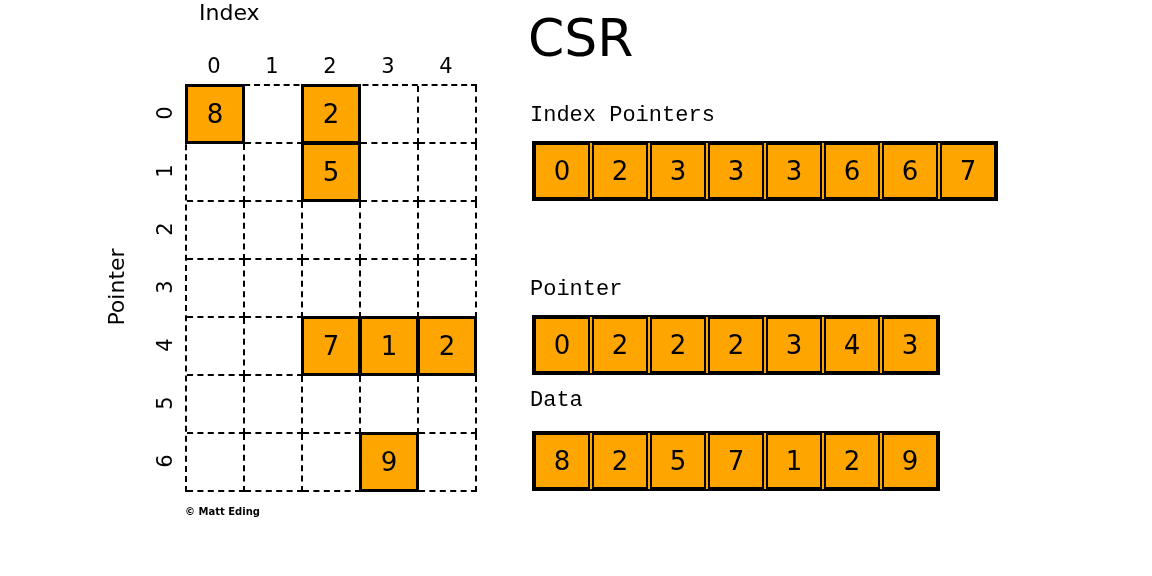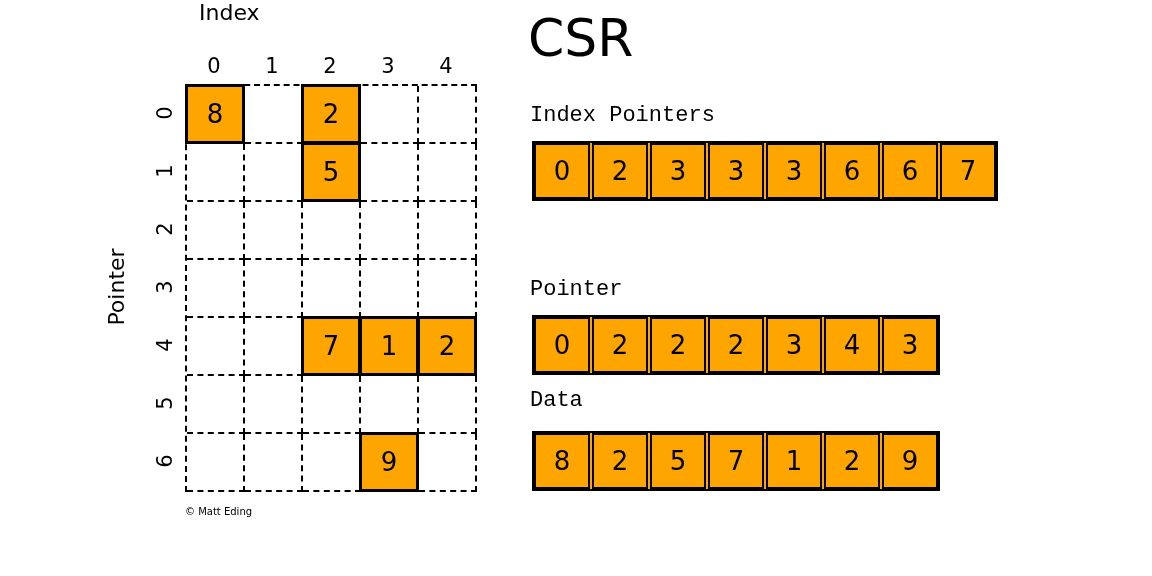--- a/index.html
+++ b/index.html
@@ -59,20 +59,21 @@
     top: calc(var(--r) * 58px - 2px);
     width: 60px; height: 60px;
     background: #FFA500;
     border: 3px solid #000;
     display: flex; align-items: center; justify-content: center;
     font-size: 26px;
   }
   .credit {
     left: 185px; top: 506px;
     font-size: 10px;
+    font-weight: bold;
   }
 
   
   .csr-title {
     left: 528px; top: 12px;
     font-size: 52px; line-height: 1.0;
   }
   .array-label {
     font-size: 22px;
     font-family: Liberation Mono, monospace;

